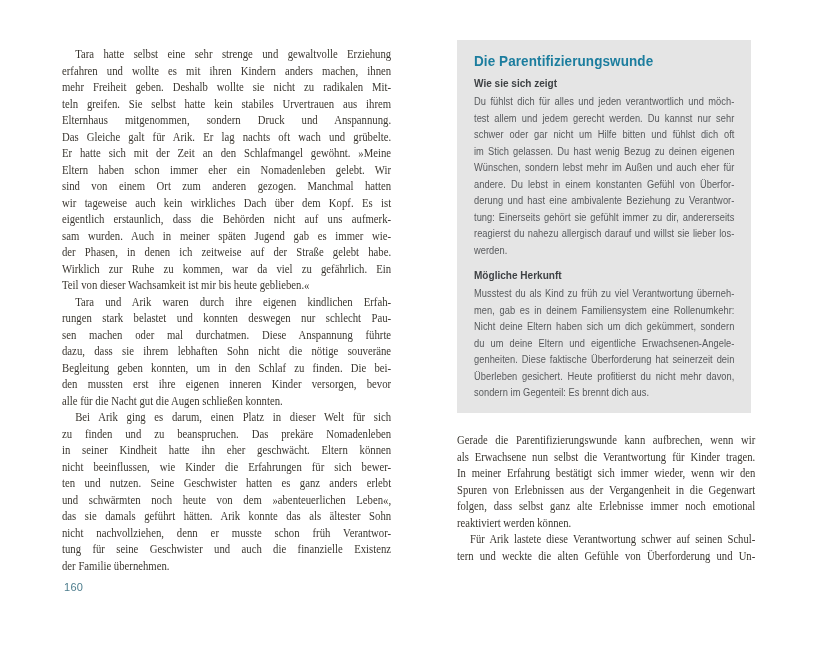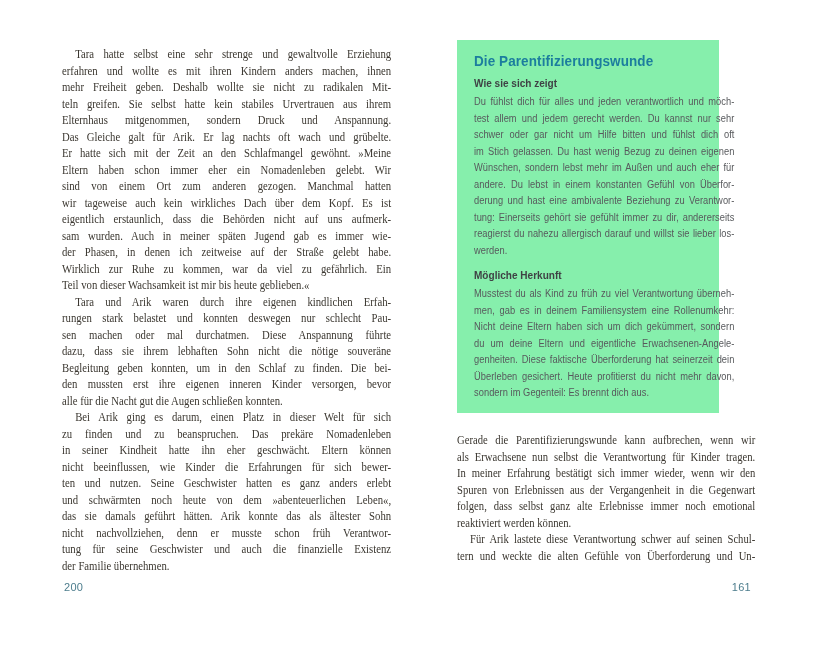--- a/index.html
+++ b/index.html
@@ -34,22 +34,22 @@
     text-align-last:justify;
     white-space:nowrap;
     overflow:visible;
   }
   .line.last{text-align-last:left;}
   .line.indent{text-indent:15px;}
   
   .info-box{
     position:absolute;
     left:457px;top:40px;
-    width:262px;
-    background:#86efac;
+    width:294px;
+    background:#e5e5e5;
     padding:12px 17px 11px 17px;
     box-sizing:border-box;
     font-family:"Liberation Sans", sans-serif;
   }
   .box-inner{
     width:280px;
     transform:scaleX(0.93);
     transform-origin:0 0;
   }
   .box-title{
@@ -172,16 +172,15 @@
         <div class="line">Spuren von Erlebnissen aus der Vergangenheit in die Gegenwart</div>
         <div class="line">folgen, dass selbst ganz alte Erlebnisse immer noch emotional</div>
         <div class="line last">reaktiviert werden können.</div>
       </div>
     <div>
         <div class="line indent">Für Arik lastete diese Verantwortung schwer auf seinen Schul-</div>
         <div class="line">tern und weckte die alten Gefühle von Überforderung und Un-</div>
       </div>
   </div>
 
-  <div class="page-num num-left">200</div>
-  <div class="page-num num-right">161</div>
+  <div class="page-num num-left">160</div>
 
 </div>
 
 </body></html>

